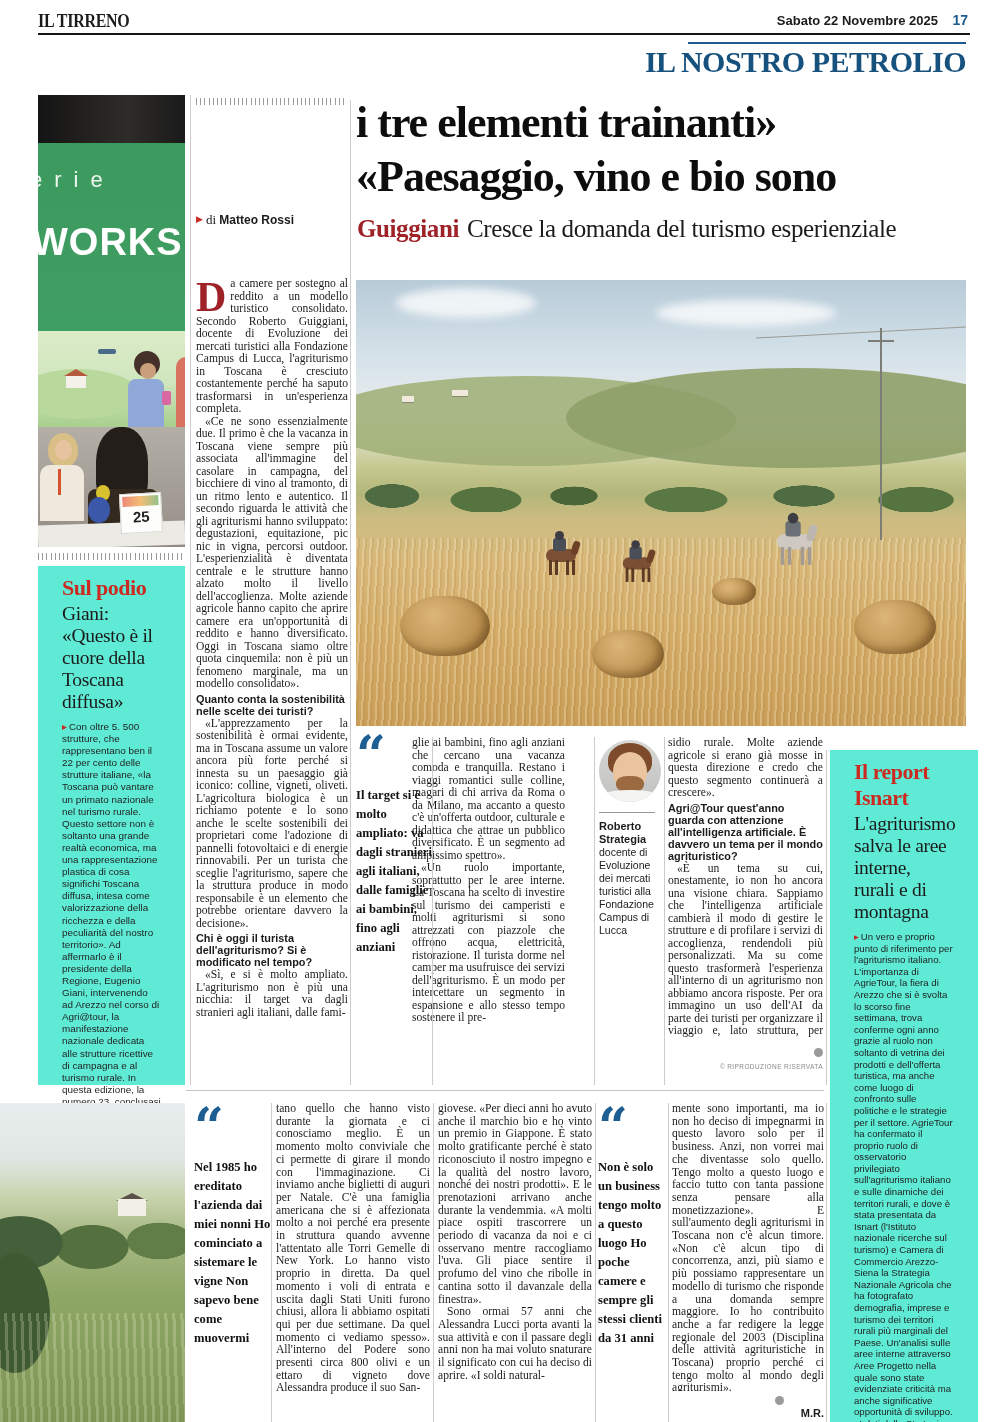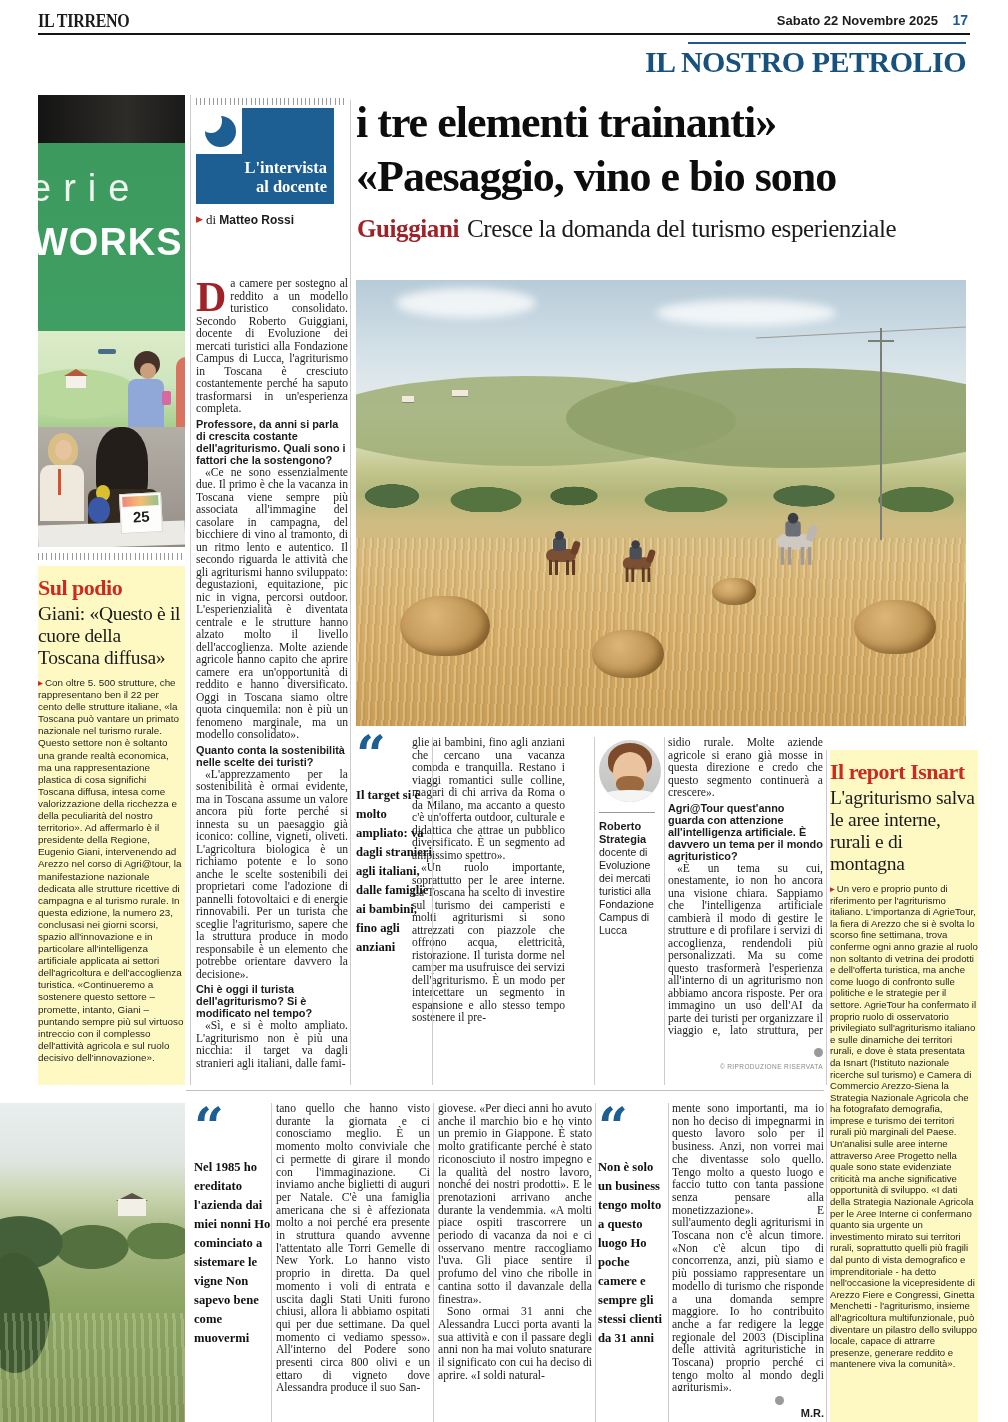--- a/index.html
+++ b/index.html
@@ -65,21 +65,21 @@
             overflow:hidden;background:linear-gradient(#d8d8d6,#c0c0be);}
   .po-hair{position:absolute;left:9px;top:3px;width:44px;height:34px;border-radius:50% 50% 40% 40%;background:#7d4b2c;}
   .po-face{position:absolute;left:14px;top:12px;width:34px;height:40px;border-radius:50%;background:#eac49e;}
   .po-beard{position:absolute;left:17px;top:36px;width:28px;height:17px;border-radius:40% 40% 50% 50%;background:#9c6a40;}
   .po-shirt{position:absolute;left:3px;top:50px;width:56px;height:14px;border-radius:45% 45% 0 0;background:#f4f4f2;}
   #portrait-line{position:absolute;left:599px;top:812px;width:56px;height:1px;background:#999;}
   #portrait-cap{position:absolute;left:599px;top:820px;width:64px;font-family:"Liberation Sans",sans-serif;
                 font-size:10.5px;line-height:13px;}
   #portrait-cap b{display:block;font-size:11px;}
   
-  .sidebox{position:absolute;background:#fef9c3;padding:9px 0;box-sizing:border-box;}
+  .sidebox{position:absolute;background:#5eead4;padding:9px 24px;box-sizing:border-box;}
   #box-podio{left:38px;top:566px;width:147px;height:519px;}
   #box-isnart{left:830px;top:750px;width:148px;height:672px;}
   .sb-title{color:#cc2a20;font-weight:bold;font-size:22px;letter-spacing:-.5px;margin:0 0 2px;}
   .sb-head{font-size:19.5px;line-height:22px;font-weight:normal;margin:0 0 8px;letter-spacing:-.3px;}
   .sb-body{font-family:"Liberation Sans",sans-serif;font-size:9.9px;line-height:12.1px;margin:0;
            color:#1f1f1f;}
   .sb-body::before{content:"\25B8";color:#cc2a20;margin-right:2px;}
   #box-isnart .sb-body{font-size:9.6px;line-height:11.6px;}
   #podio-ticks{left:38px;top:553px;width:147px;}
   
@@ -92,21 +92,21 @@
   #bcolB{left:438px;width:154px;}
   #bcolC{left:672px;width:152px;height:288px;}
   #bsig{position:absolute;left:672px;top:1394px;width:152px;text-align:right;
         font-family:"Liberation Sans",sans-serif;font-weight:bold;font-size:11px;}
   #bsig .dot{margin-right:40px;margin-bottom:2px;}
   
   #photo-left{position:absolute;left:38px;top:95px;width:147px;height:452px;overflow:hidden;background:#8d8d8d;}
   .lp-top{position:absolute;left:0;top:0;width:100%;height:48px;background:linear-gradient(90deg,#141414,#2e2c29 60%,#1a1a1a);}
   .lp-banner{position:absolute;left:0;top:48px;width:100%;height:188px;background:linear-gradient(#3d9a5e,#3f9e63);}
   .lp-erie{position:absolute;left:-8px;top:24px;color:#eef6ef;font-family:"Liberation Sans",sans-serif;
-           font-size:38px;letter-spacing:12px;white-space:nowrap;}
+           font-size:22px;letter-spacing:12px;white-space:nowrap;}
   .lp-works{position:absolute;left:-6px;top:78px;color:#fff;font-family:"Liberation Sans",sans-serif;
             font-weight:bold;font-size:38px;letter-spacing:1px;white-space:nowrap;}
   .lp-cartoon{position:absolute;left:0;top:236px;width:100%;height:96px;
               background:linear-gradient(#dcecc8,#cfe5bd 55%,#a8cf8e);}
   .lc-hill{position:absolute;left:-20px;top:38px;width:120px;height:50px;border-radius:50%;background:#b9d89c;}
   .lc-house{position:absolute;left:28px;top:44px;width:20px;height:13px;background:#f3f1ea;}
   .lc-roof{position:absolute;left:26px;top:38px;width:24px;height:7px;background:#b55a3c;clip-path:polygon(0 100%,50% 0,100% 100%);}
   .lc-drone{position:absolute;left:60px;top:18px;width:18px;height:5px;border-radius:2px;background:#4a6b8a;}
   .lc-f1h{position:absolute;left:96px;top:20px;width:26px;height:26px;border-radius:50%;background:#45302a;}
   .lc-f1f{position:absolute;left:102px;top:32px;width:16px;height:16px;border-radius:50%;background:#caa07c;}
@@ -220,30 +220,20 @@
       <div class="pw-flower"></div>
       <div class="pw-flower2"></div>
       <div class="pw-card">
         <div class="strip"></div>
         <span class="num">25</span>
       </div>
     </div>
   </div>
 
   <div class="ticks" id="kicker-ticks"></div>
-  <div id="kicker-box">
-    <div class="k-logo">
-      <div class="k-c1"></div>
-      <div class="k-c2"></div>
-    </div>
-    <div class="k-label">
-      <span>L'intervista</span><br>
-      <span>al docente</span>
-    </div>
-  </div>
   <div id="kicker-byline">
     <span class="redmk">▶</span><span>di</span> <b>Matteo Rossi</b>
   </div>
 
   <h1 id="headline" style="margin:0;">
     <span style="display:block">i tre elementi trainanti»</span>
     <span style="display:block">«Paesaggio, vino e bio sono</span>
   </h1>
   <div id="subhead">
     <b>Guiggiani</b><span>Cresce la domanda del turismo esperienziale</span>
@@ -292,21 +282,20 @@
         <div class="rl l2"></div>
         <div class="rl l3"></div>
         <div class="rl l4"></div>
         <div class="rt"></div>
         <div class="rm"></div>
     </div>
   </div>
 
   <div id="col1" class="bodycol">
     <p class="lead"><span class="dropcap">D</span><span>a camere per sostegno al reddito a un modello turistico consolidato. Secondo Roberto Guiggiani, docente di Evoluzione dei mercati turistici alla Fondazione Campus di Lucca, l'agriturismo in Toscana è cresciuto costantemente perché ha saputo trasformarsi in un'esperienza completa.</span></p>
-    <p class="q">Professore, da anni si parla di crescita costante dell'agriturismo. Quali sono i fattori che la sostengono?</p>
     <p class="a">«Ce ne sono essenzialmente due. Il primo è che la vacanza in Toscana viene sempre più associata all'immagine del casolare in campagna, del bicchiere di vino al tramonto, di un ritmo lento e autentico. Il secondo riguarda le attività che gli agriturismi hanno sviluppato: degustazioni, equitazione, pic nic in vigna, percorsi outdoor. L'esperienzialità è diventata centrale e le strutture hanno alzato molto il livello dell'accoglienza. Molte aziende agricole hanno capito che aprire camere era un'opportunità di reddito e hanno diversificato. Oggi in Toscana siamo oltre quota cinquemila: non è più un fenomeno marginale, ma un modello consolidato».</p>
     <p class="q">Quanto conta la sostenibilità nelle scelte dei turisti?</p>
     <p class="a">«L'apprezzamento per la sostenibilità è ormai evidente, ma in Toscana assume un valore ancora più forte perché si innesta su un paesaggio già iconico: colline, vigneti, oliveti. L'agricoltura biologica è un richiamo potente e lo sono anche le scelte sostenibili dei proprietari come l'adozione di pannelli fotovoltaici e di energie rinnovabili. Per un turista che sceglie l'agriturismo, sapere che la struttura produce in modo responsabile è un elemento che potrebbe orientare davvero la decisione».</p>
     <p class="q">Chi è oggi il turista dell'agriturismo? Si è modificato nel tempo?</p>
     <p class="a">«Sì, e si è molto ampliato. L'agriturismo non è più una nicchia: il target va dagli stranieri agli italiani, dalle fami-</p>
   </div>
 
   <div class="pq" id="pq-main">
     <span class="pq-icon">“</span>
     <div class="pq-text">Il target si è molto ampliato: va dagli stranieri agli italiani, dalle famiglie ai bambini, fino agli anziani</div>
@@ -366,21 +355,21 @@
     <span class="pq-icon">“</span>
     <div class="pq-text">Nel 1985 ho ereditato l'azienda dai miei nonni Ho cominciato a sistemare le vigne Non sapevo bene come muovermi</div>
   </div>
 
   <div id="bcolA" class="bcol">
     <p>tano quello che hanno visto durante la giornata e ci conosciamo meglio. È un momento molto conviviale che ci permette di girare il mondo con l'immaginazione. Ci inviamo anche biglietti di auguri per Natale. C'è una famiglia americana che si è affezionata molto a noi perché era presente in struttura quando avvenne l'attentato alle Torri Gemelle di New York. Lo hanno visto proprio in diretta. Da quel momento i voli di entrata e uscita dagli Stati Uniti furono chiusi, allora li abbiamo ospitati qui per due settimane. Da quel momento ci vediamo spesso». All'interno del Podere sono presenti circa 800 olivi e un ettaro di vigneto dove Alessandra produce il suo San-</p>
   </div>
 
   <div id="bcolB" class="bcol">
     <p>giovese. «Per dieci anni ho avuto anche il marchio bio e ho vinto un premio in Giappone. È stato molto gratificante perché è stato riconosciuto il nostro impegno e la qualità del nostro lavoro, nonché dei nostri prodotti». E le prenotazioni arrivano anche durante la vendemmia. «A molti piace ospiti trascorrere un periodo di vacanza da noi e ci osservano mentre raccogliamo l'uva. Gli piace sentire il profumo del vino che ribolle in cantina sotto il davanzale della finestra».</p>
-    <p class="ind">Sono ormai 31 anni che Alessandra Lucci porta avanti la sua attività e con il passare degli anni non ha mai voluto snaturare il significato con cui ha deciso di aprire. «I soldi natural-</p>
+    <p class="ind">Sono ormai 57 anni che Alessandra Lucci porta avanti la sua attività e con il passare degli anni non ha mai voluto snaturare il significato con cui ha deciso di aprire. «I soldi natural-</p>
   </div>
 
   <div class="pq" id="pq-b2">
     <span class="pq-icon">“</span>
     <div class="pq-text">Non è solo un business tengo molto a questo luogo Ho poche camere e sempre gli stessi clienti da 31 anni</div>
   </div>
 
   <div id="bcolC" class="bcol">
     <p>mente sono importanti, ma io non ho deciso di impegnarmi in questo lavoro solo per il business. Anzi, non vorrei mai che diventasse solo quello. Tengo molto a questo luogo e faccio tutto con tanta passione senza pensare alla monetizzazione». E sull'aumento degli agriturismi in Toscana non c'è alcun timore. «Non c'è alcun tipo di concorrenza, anzi, più siamo e più possiamo rappresentare un modello di turismo che risponde a una domanda sempre maggiore. Io ho contribuito anche a far redigere la legge regionale del 2003 (Disciplina delle attività agrituristiche in Toscana) proprio perché ci tengo molto al mondo degli agriturismi».</p>
   </div>

